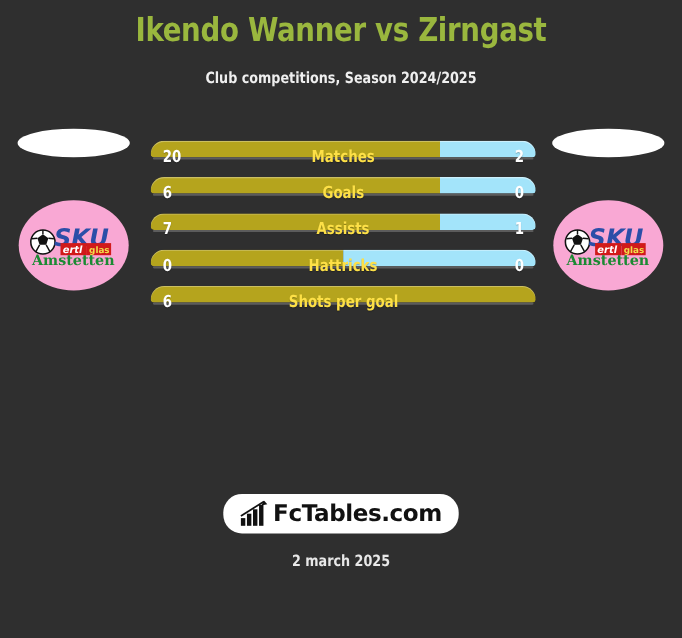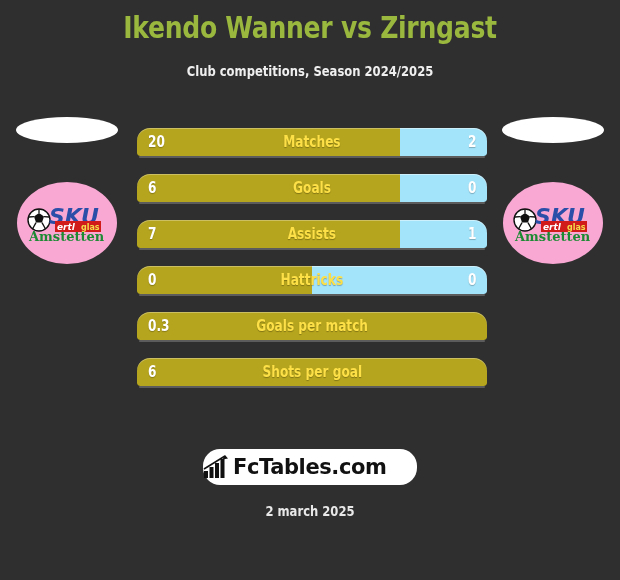--- a/index.html
+++ b/index.html
@@ -78,21 +78,21 @@
 
   
   .bars {
     position: absolute;
     left: 137px;
     top: 128px;
     width: 350px;
   }
   .bar-row {
     position: relative;
-    height: 28px;
+    height: 15px;
     margin-bottom: 18px;
   }
   .bar-track {
     position: absolute;
     inset: 0;
     border-radius: 3px;
     overflow: hidden;
   }
   .seg-home {
     position: absolute;
@@ -170,20 +170,21 @@
   
   .brand {
     position: absolute;
     left: 203px;
     top: 449px;
     width: 214px;
     height: 36px;
     background: #ffffff;
     display: flex;
     align-items: center;
+    justify-content: center;
     gap: 4px;
     border-radius: 17px;
   }
   .brand-text {
     color: #111111;
     font-size: 21px;
     font-weight: bold;
     font-family: "DejaVu Sans", sans-serif;
     letter-spacing: -0.4px;
   }
@@ -282,28 +283,20 @@
         <div class="bar-underline"></div>
         <div class="val val-home">0</div>
         <div class="val val-away">0</div>
         <div class="bar-label"><span>Hattricks</span></div>
       </div>
       <div class="bar-row">
         <div class="bar-track">
           <div class="seg-home full" style="width: 100%; background: rgb(181, 164, 29);"></div>
         </div>
         <div class="bar-underline"></div>
-        <div class="val val-home">0.3</div>
-        <div class="bar-label"><span>Goals per match</span></div>
-      </div>
-      <div class="bar-row">
-        <div class="bar-track">
-          <div class="seg-home full" style="width: 100%; background: rgb(181, 164, 29);"></div>
-        </div>
-        <div class="bar-underline"></div>
         <div class="val val-home">6</div>
         <div class="bar-label"><span>Shots per goal</span></div>
       </div>
     </div>
 
   <div class="brand">
     <svg width="26" height="24" viewBox="0 0 26 24">
       <rect x="1" y="16" width="4" height="7" fill="#111"></rect>
       <rect x="6.5" y="12" width="4" height="11" fill="#111"></rect>
       <rect x="12" y="8" width="4" height="15" fill="#111"></rect>

